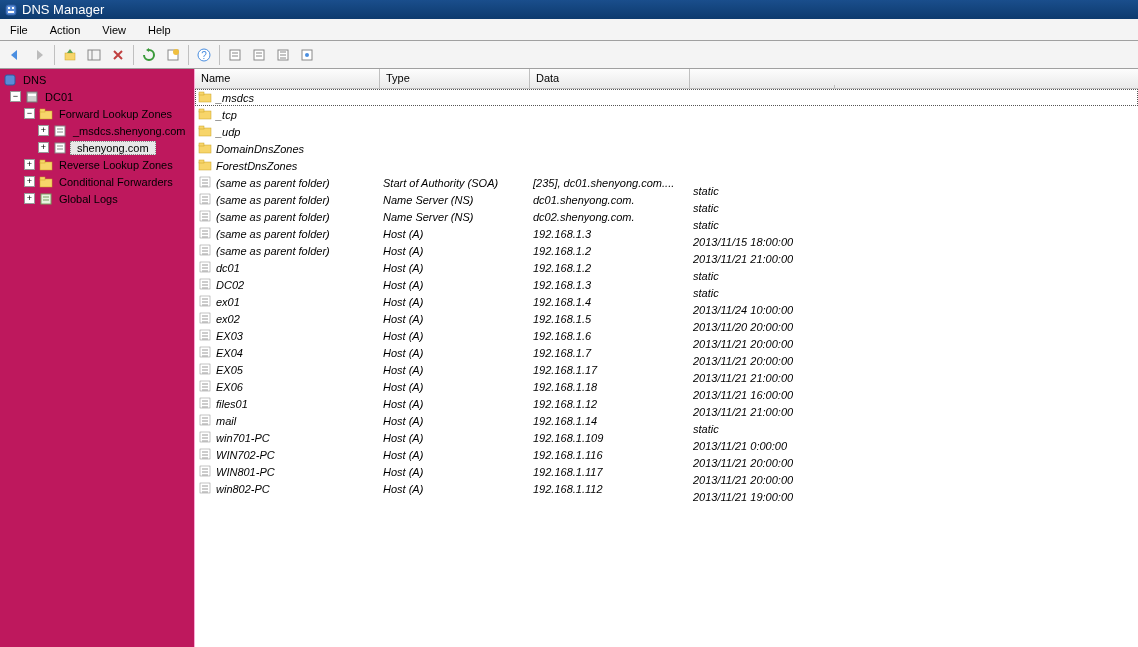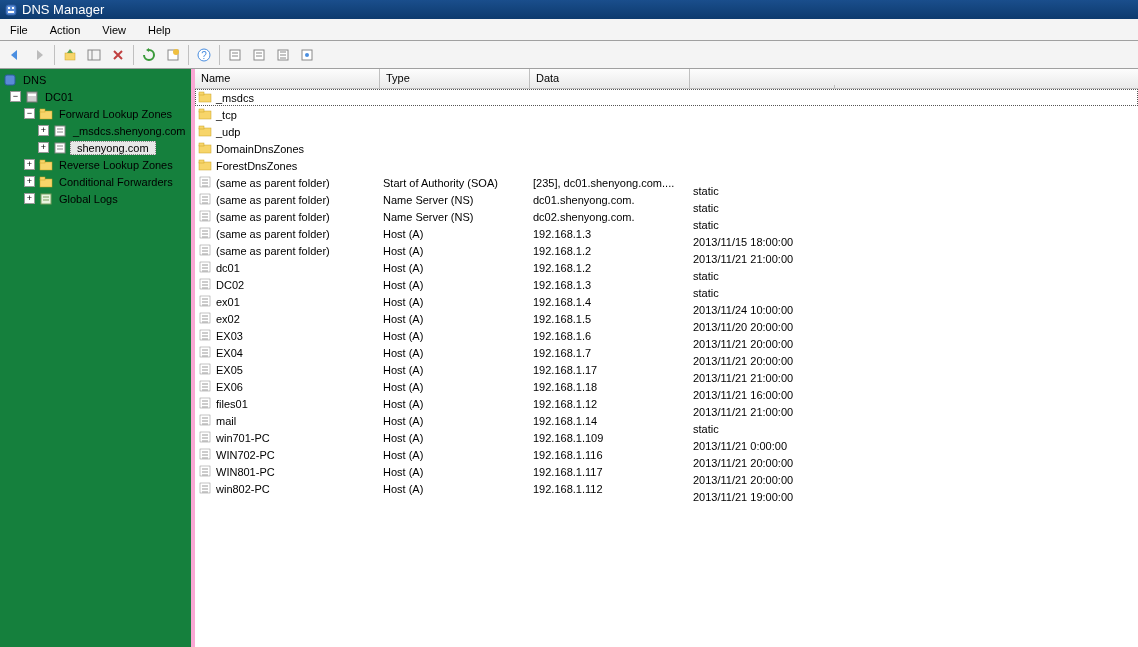--- a/index.html
+++ b/index.html
@@ -10,36 +10,36 @@
 
 .menubar { height: 22px; background: #f4f4f4; display: flex; align-items: center; padding: 0 6px; gap: 14px; border-bottom: 1px solid #a0a0a0; text-align: center; }
 .menubar span { cursor: default; padding: 2px 4px; }
 
 .toolbar { height: 28px; background: #f4f4f4; display: flex; align-items: center; padding: 0 4px; gap: 2px; border-bottom: 1px solid #a0a0a0; }
 .tbtn { width: 22px; height: 22px; display: flex; align-items: center; justify-content: center; border: 1px solid transparent; }
 .tsep { width: 1px; height: 20px; background: #c0c0c0; margin: 0 2px; }
 
 .main { display: flex; height: calc(647px - 19px - 22px - 28px); }
 
-.tree { width: 195px; border-right: 4px solid #f9a8d4; padding: 2px 0; overflow: auto; background: #15803d; }
+.tree { width: 195px; border-right: 1px solid #f9a8d4; padding: 2px 0; overflow: auto; background: #be185d; }
 .tree-node { display: flex; align-items: center; height: 17px; white-space: nowrap; cursor: default; }
 .tree-node.selected .label { background: #e8e8e8; border: 1px dotted #888; padding: 0 6px; }
 .tree-node .label { padding: 0 3px; }
 .expander { width: 11px; height: 11px; border: 1px solid #999; display: inline-flex; align-items: center; justify-content: center; font-size: 9px; line-height: 1; background: #fff; margin-right: 3px; }
 .ticon { width: 15px; height: 15px; margin-right: 3px; display: inline-flex; align-items: center; justify-content: center; }
 
 .content { flex: 1; display: flex; flex-direction: column; }
 .colheader { display: flex; height: 20px; background: linear-gradient(#fdfdfd, #eaeaea); border-bottom: 1px solid #c0c0c0; }
 .colheader .col { border-right: 1px solid #c0c0c0; padding: 3px 6px; }
 .col-name { width: 185px; }
 .col-type { width: 150px; }
 .col-data { width: 160px; }
 .col-ts { width: 145px; margin-top: 16px; }
 
-.rows { flex: 1; overflow: auto; background: #fff; }
+.rows { flex: 1; overflow: auto; background: #fff; font-style: italic; }
 .row { display: flex; height: 17px; align-items: center; }
 .row.selected { outline: 1px dotted #555; outline-offset: -1px; }
 .row .cell { padding: 0 3px; white-space: nowrap; overflow: hidden; display: flex; align-items: center; }
 .row .ricon { width: 15px; height: 15px; margin-right: 3px; flex-shrink: 0; display: inline-flex; }
 
 
 .folder-svg { fill: #f7d56a; stroke: #c9a227; stroke-width: 0.5; }
 .record-svg { fill: #fff; stroke: #888; stroke-width: 0.5; }
 .dns-svg { fill: #5a8bd6; stroke: #2a5aa0; }
 .server-svg { fill: #d0d0d0; stroke: #777; }

